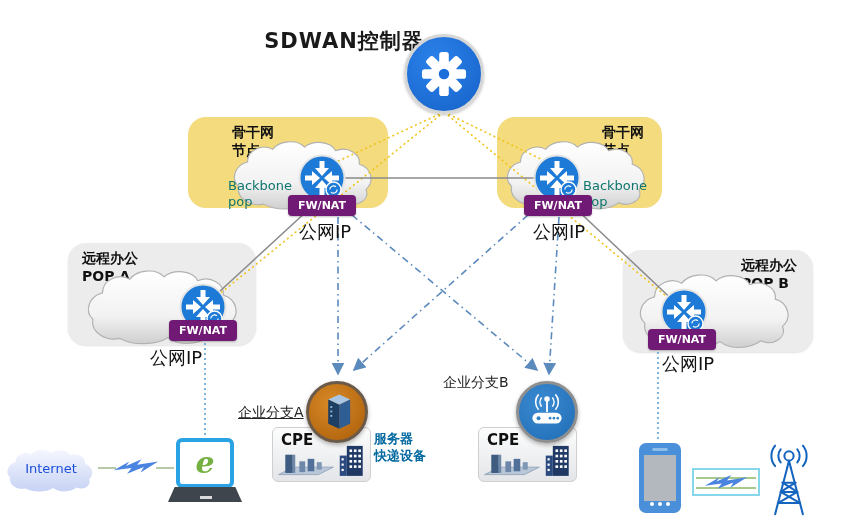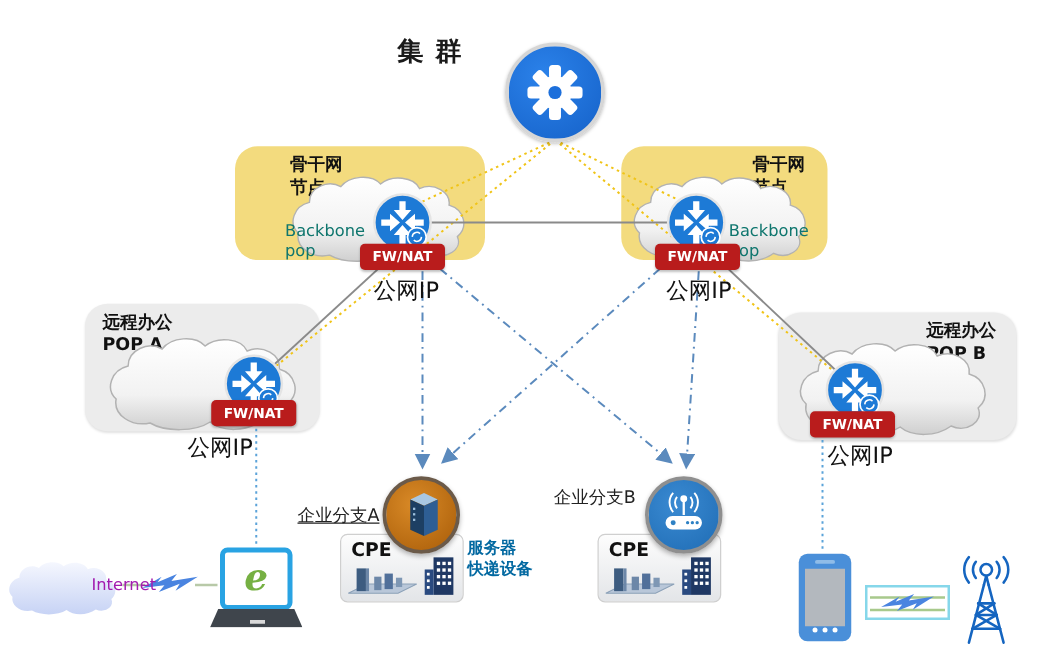--- a/index.html
+++ b/index.html
@@ -14,37 +14,37 @@
   
   .controller{left:404px;top:34px;width:80px;height:80px;border-radius:50%;
               background:radial-gradient(circle at 38% 32%,#2b82ea,#1561c8);
               border:3px solid #d6d6d6;box-sizing:border-box;box-shadow:0 1px 3px rgba(0,0,0,.25);
               display:flex;align-items:center;justify-content:center;}
   
   .ybox{background:#f3db7e;border-radius:18px;}
   .gbox{background:#ececec;border-radius:18px;box-shadow:0 1px 2px rgba(0,0,0,.12);}
   .node-label{font-size:14px;font-weight:bold;color:#111;line-height:1.3;}
   .cloud-text{font-size:13px;color:#0f766e;line-height:1.25;}
-  .fwnat{width:68px;height:21px;background:#b91c1c;border-radius:4px;color:#fff;
+  .fwnat{width:68px;height:21px;background:#701a75;border-radius:4px;color:#fff;
          font-size:11px;font-weight:bold;display:flex;align-items:center;justify-content:center;
          box-shadow:0 1px 2px rgba(0,0,0,.25);}
   .pubip{font-size:18px;color:#111;}
   
   .branch-label{font-size:14px;color:#222;}
   .branch-circle{width:62px;height:62px;border-radius:50%;box-sizing:border-box;
                  display:flex;align-items:center;justify-content:center;
                  box-shadow:0 2px 4px rgba(0,0,0,.3);}
   .circle-a{border:3px solid #6b5a49;background:radial-gradient(circle at 40% 35%,#d98a27,#a85c08);}
   .circle-b{border:3px solid #8f8f8f;background:radial-gradient(circle at 40% 35%,#3a8ad2,#1f6cb4);}
   .cpe-box{width:97px;height:53px;background:linear-gradient(#fdfdfd,#e3e5e8);
            border:1px solid #cfcfcf;border-radius:6px;}
   .cpe-label{font-size:15px;font-weight:bold;color:#111;position:absolute;left:8px;top:3px;text-align:center;}
   .caption{font-size:13px;font-weight:bold;color:#0369a1;line-height:1.3;}
   
-  .internet-label{font-size:13px;color:#a21caf;margin-left:48px;}
+  .internet-label{font-size:13px;color:#1d4ed8;}
   .laptop-screen{left:176px;top:438px;width:58px;height:50px;border:4px solid #29a3e3;border-radius:6px;
                  background:#fff;box-sizing:border-box;display:flex;align-items:center;justify-content:center;}
   .laptop-e{font-family:"DejaVu Serif","Liberation Serif",serif;font-style:italic;font-weight:bold;
             font-size:30px;color:#76b043;line-height:1;}
   .laptop-base{left:168px;top:487px;width:74px;height:15px;background:#3f454c;
                clip-path:polygon(9% 0,91% 0,100% 100%,0 100%);}
   .laptop-base::after{content:"";position:absolute;left:32px;top:9px;width:12px;height:3px;background:#d9d9d9;}
   .phone{left:639px;top:443px;width:42px;height:70px;background:#4a8fd9;border-radius:7px;}
   .phone-screen{position:absolute;left:5px;top:12px;width:32px;height:46px;background:#b3b8be;}
   .phone-bar{position:absolute;left:13px;top:5px;width:16px;height:3px;background:#8fbce8;border-radius:2px;}
@@ -138,21 +138,21 @@
       <path d="M528,215 L354,370"></path>
     </g>
 
     <g stroke="#5ba3d9" stroke-width="1.6" stroke-dasharray="2 3" fill="none">
       <path d="M205,343 L205,436"></path>
       <path d="M658,352 L658,441"></path>
     </g>
   </svg>
 
   <div class="abs z3 title">
-    <div>集 群</div>
+    <div>SDWAN控制器</div>
   </div>
   <div class="abs z3 controller">
     <svg width="46" height="46" viewBox="0 0 48 48">
       <g transform="translate(24,24)" fill="#ffffff">
         <g>
           <rect x="-5" y="-23" width="10" height="12" rx="3"></rect>
           <rect x="-5" y="-23" width="10" height="12" rx="3" transform="rotate(45)"></rect>
           <rect x="-5" y="-23" width="10" height="12" rx="3" transform="rotate(90)"></rect>
           <rect x="-5" y="-23" width="10" height="12" rx="3" transform="rotate(135)"></rect>
           <rect x="-5" y="-23" width="10" height="12" rx="3" transform="rotate(180)"></rect>
@@ -262,21 +262,21 @@
       <rect x="21" y="22" width="2.5" height="2.5" fill="#9fc0dd"></rect>
       <rect x="21" y="28" width="2.5" height="2.5" fill="#9fc0dd"></rect>
       <rect x="21" y="34" width="2.5" height="2.5" fill="#9fc0dd"></rect>
     </svg>
   </div>
   <div class="abs z3 caption" style="left:374px;top:431px;">
     <div>服务器</div>
     <div>快递设备</div>
   </div>
 
-  <div class="abs z3 branch-label" style="left:443px;top:389px;">企业分支B</div>
+  <div class="abs z3 branch-label" style="left:443px;top:374px;">企业分支B</div>
   <div class="abs z3 cpe-box" style="left:478px;top:427px;">
     <span class="cpe-label">CPE</span>
     <svg style="position:absolute;left:4px;bottom:3px;" width="58" height="30" viewBox="0 0 70 36">
       <polygon points="2,32 50,32 68,23 20,23" fill="#b9c7d9" stroke="#8ca1b8" stroke-width="1"></polygon>
       <rect x="10" y="8" width="9" height="22" fill="#3d5c80"></rect>
         <rect x="19" y="8" width="3" height="22" fill="#6c87a8"></rect>
       <rect x="27" y="16" width="7" height="13" fill="#6c87a8"></rect>
       <rect x="37" y="13" width="8" height="15" fill="#51709a"></rect>
       <rect x="48" y="17" width="6" height="9" fill="#7e97b4"></rect>
     </svg>

